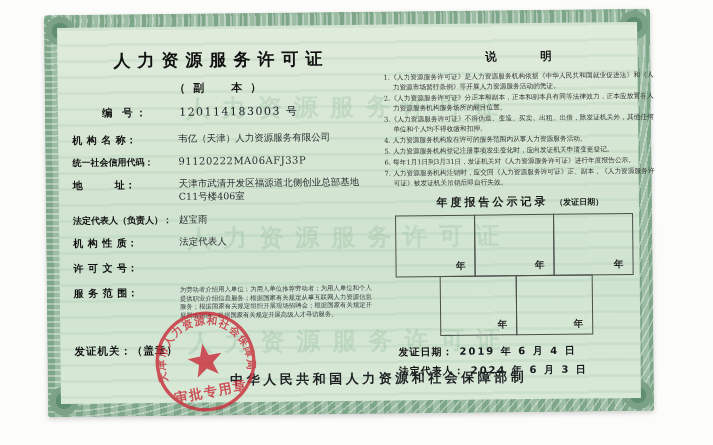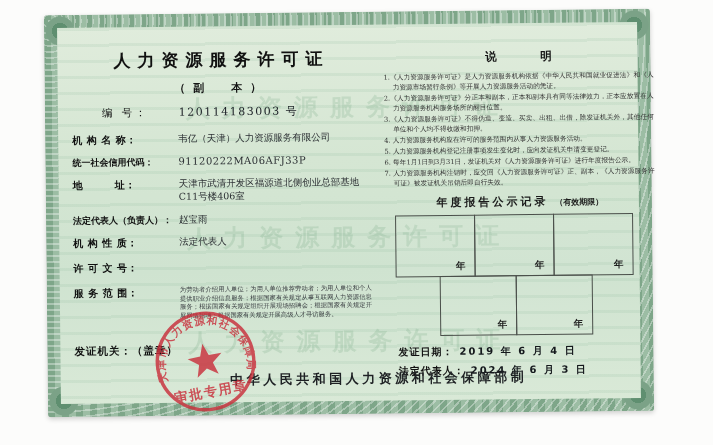--- a/index.html
+++ b/index.html
@@ -21,21 +21,21 @@
           repeating-linear-gradient(180deg, rgba(140,185,155,.16) 0 3px, rgba(255,255,255,0) 3px 16px),
           linear-gradient(180deg,#e0ecdc 0%,#d5e6d3 35%,#cfe3d0 65%,#d9e9d7 100%);}
   .wm{position:absolute;left:0;right:0;text-align:center;color:rgba(105,158,122,.20);
         font-weight:bold;letter-spacing:12px;font-size:24px;pointer-events:none;white-space:nowrap;}
 
   
   .col-left{position:absolute;left:14px;top:22px;width:300px;color:#141414;}
   .title{text-align:center;font-weight:bold;font-size:17px;letter-spacing:7px;color:#101010;}
   .subtitle{text-align:center;font-weight:bold;font-size:11px;letter-spacing:8px;margin-top:9px;}
   .serial{display:flex;align-items:baseline;margin-top:9px;padding-left:30px;}
-  .serial .lbl{font-weight:normal;font-size:10.5px;letter-spacing:3px;}
+  .serial .lbl{font-weight:bold;font-size:10.5px;letter-spacing:3px;}
   .serial .num{font-family:"DejaVu Serif",serif;font-size:11px;letter-spacing:1.5px;margin-left:30px;color:#20242a;}
   .fields{margin-top:13px;}
   .f-row{display:flex;margin-bottom:9px;}
   .f-label{width:106px;flex-shrink:0;font-weight:bold;font-size:10px;letter-spacing:.5px;color:#101010;white-space:nowrap;}
   .f-label.tight{font-size:9px;letter-spacing:0;}
   .f-value{font-family:"DejaVu Serif",serif;font-size:9.5px;line-height:12.5px;color:#2b2f33;}
   .f-value.code{font-size:10px;letter-spacing:.5px;}
   .f-value.scope{font-size:6.3px;line-height:8.5px;color:#3a3e42;width:192px;text-align:justify;}
   .issuer{margin-top:24px;font-weight:bold;font-size:10.5px;letter-spacing:1px;}
 
@@ -132,21 +132,21 @@
           <p class="note">2.《人力资源服务许可证》分正本和副本，正本和副本具有同等法律效力，正本应放置在人力资源服务机构服务场所的醒目位置。</p>
           <p class="note">3.《人力资源服务许可证》不得伪造、变造、买卖、出租、出借，除发证机关外，其他任何单位和个人均不得收缴和扣押。</p>
           <p class="note">4. 人力资源服务机构应在许可的服务范围内从事人力资源服务活动。</p>
           <p class="note">5. 人力资源服务机构登记注册事项发生变化时，应向发证机关申请变更登记。</p>
           <p class="note">6. 每年1月1日到3月31日，发证机关对《人力资源服务许可证》进行年度报告公示。</p>
           <p class="note">7. 人力资源服务机构注销时，应交回《人力资源服务许可证》正、副本，《人力资源服务许可证》被发证机关吊销后即自行失效。</p>
         </div>
 
         <div class="annual-h">
           <span>年度报告公示记录</span>
-          <span class="sfx">（有效期限）</span>
+          <span class="sfx">（发证日期）</span>
         </div>
 
         <div class="boxes">
           <div class="brow r1">
             <div class="ybox">
                 <span class="yl">年</span>
               </div>
             <div class="ybox">
                 <span class="yl">年</span>
               </div>

